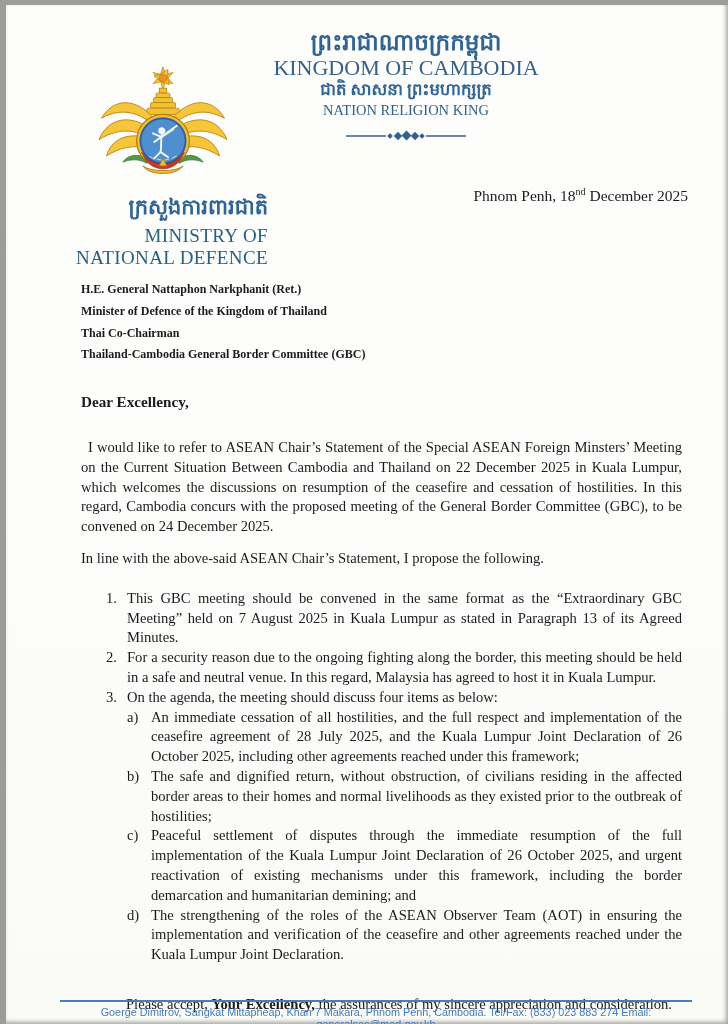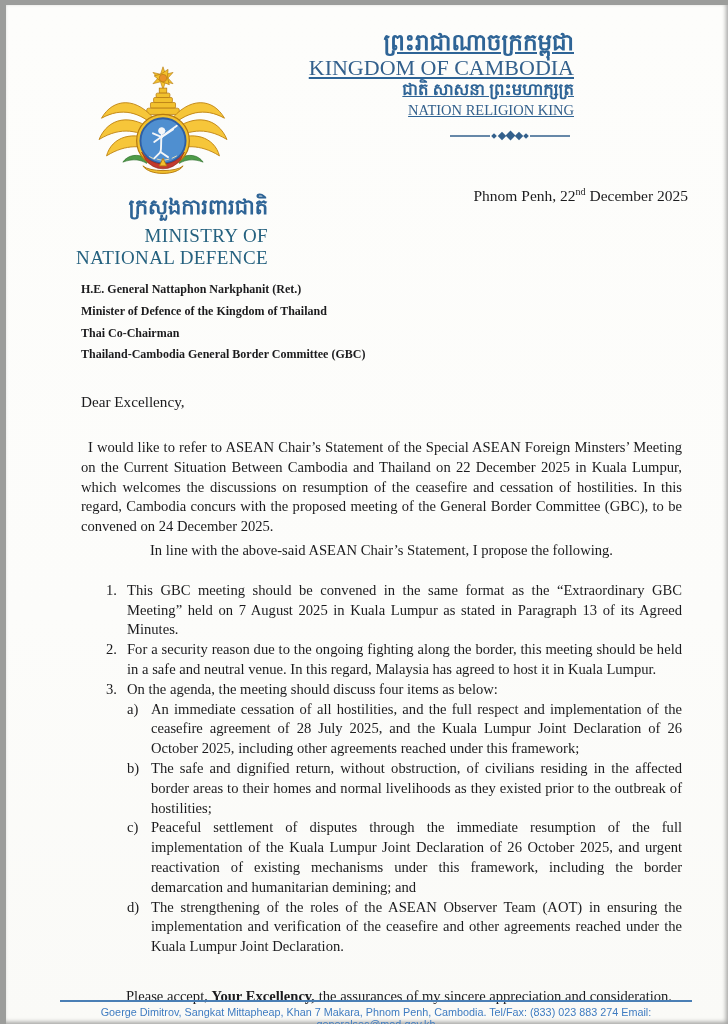--- a/index.html
+++ b/index.html
@@ -11,37 +11,37 @@
   .page{
     position:absolute;left:6px;top:5px;right:0;bottom:0;
     background:linear-gradient(180deg,#fdfdfb 0%,#fcfcfa 60%,#fafaf7 100%);
     box-shadow:-2px -2px 4px rgba(0,0,0,.35) inset;
   }
   
   .emblem-block{position:absolute;left:52px;top:58px;width:210px;text-align:right;}
   .emblem-block svg{display:block;margin:0 auto;}
   .ministry-khmer{font-size:21px;font-weight:bold;color:#2e6496;line-height:24px;margin-top:4px;}
   .ministry-english{font-size:19px;color:#25617f;letter-spacing:.4px;margin-top:6px;}
-  .header-block{position:absolute;left:232px;top:24px;width:336px;text-align:right;color:#2e6496;text-decoration:underline;}
+  .header-block{position:absolute;left:232px;top:24px;width:336px;text-align:center;color:#2e6496;}
   .kh-title{font-size:23px;font-weight:bold;line-height:28px;}
   .en-kingdom{font-size:22px;line-height:22px;color:#33608c;}
   .kh-motto{font-size:16.5px;font-weight:bold;line-height:22px;}
   .en-motto{font-size:14.5px;line-height:19px;color:#33608c;}
   .divider{margin-top:8px;}
   .dateline{position:absolute;top:181px;right:40px;font-size:15.5px;color:#1c1c1e;}
   .dateline sup{font-size:10px;}
   
   .letter{
     position:absolute;left:75px;right:46px;top:274px;
     font-size:14.6px;line-height:19.8px;color:#1b1b1d;text-align:justify;
   }
   .recipient div{font-weight:bold;font-size:12px;line-height:21.8px;text-align:left;}
-  .salutation{font-weight:normal;font-size:15.2px;margin-top:26px;text-align:left;}
+  .salutation{font-weight:bold;font-size:15.2px;margin-top:26px;text-align:left;}
   .para1{margin-top:26px;text-indent:7px;}
-  .para2{margin-top:4px;text-align:center;font-family:Liberation Serif, serif;}
+  .para2{margin-top:12px;text-align:left;font-family:Liberation Serif, serif;}
   .list{margin-top:20px;}
   .li{display:flex;}
   .li .num{flex:0 0 21px;margin-left:25px;}
   .li .li-text{flex:1;}
   .sub .num{flex:0 0 24px;margin-left:46px;}
   .closing{margin-top:30px;text-indent:45px;text-align:left;}
   
   .footer{
     position:absolute;left:54px;right:36px;top:995px;
     border-top:2px solid #4a7fb5;padding-top:4px;text-align:center;
@@ -134,21 +134,21 @@
           <rect x="46" y="4" width="4" height="4" transform="rotate(45 48 6)"></rect>
           <rect x="53" y="3" width="6" height="6" transform="rotate(45 56 6)"></rect>
           <rect x="61" y="2" width="7" height="7" transform="rotate(45 64.5 5.5)"></rect>
           <rect x="70" y="3" width="6" height="6" transform="rotate(45 73 6)"></rect>
           <rect x="78" y="4" width="4" height="4" transform="rotate(45 80 6)"></rect>
         </g>
       </svg>
     </div>
   </div>
 
-  <div class="dateline"><span>Phnom Penh, 22</span><sup>nd</sup><span> December 2025</span></div>
+  <div class="dateline"><span>Phnom Penh, 18</span><sup>nd</sup><span> December 2025</span></div>
 
   <div class="letter">
 
     <div class="recipient">
       <div>H.E. General Nattaphon Narkphanit (Ret.)</div>
       <div>Minister of Defence of the Kingdom of Thailand</div>
       <div>Thai Co-Chairman</div>
       <div>Thailand-Cambodia General Border Committee (GBC)</div>
     </div>
 

